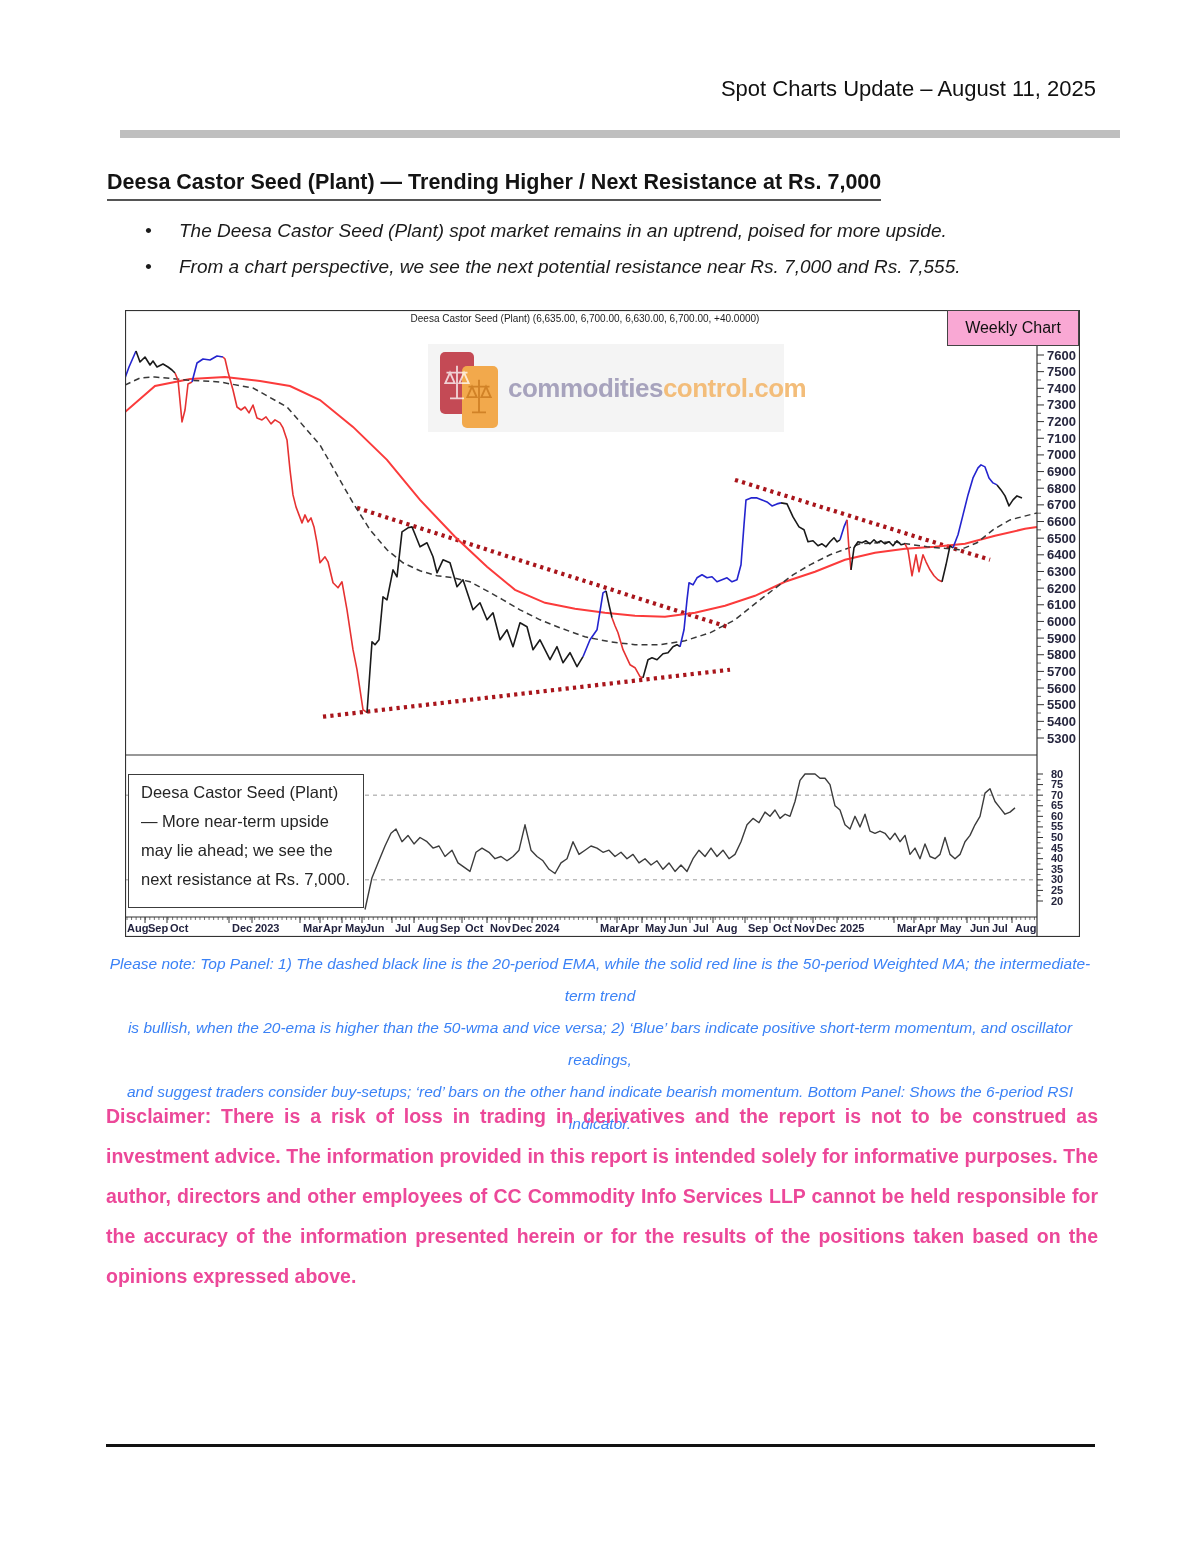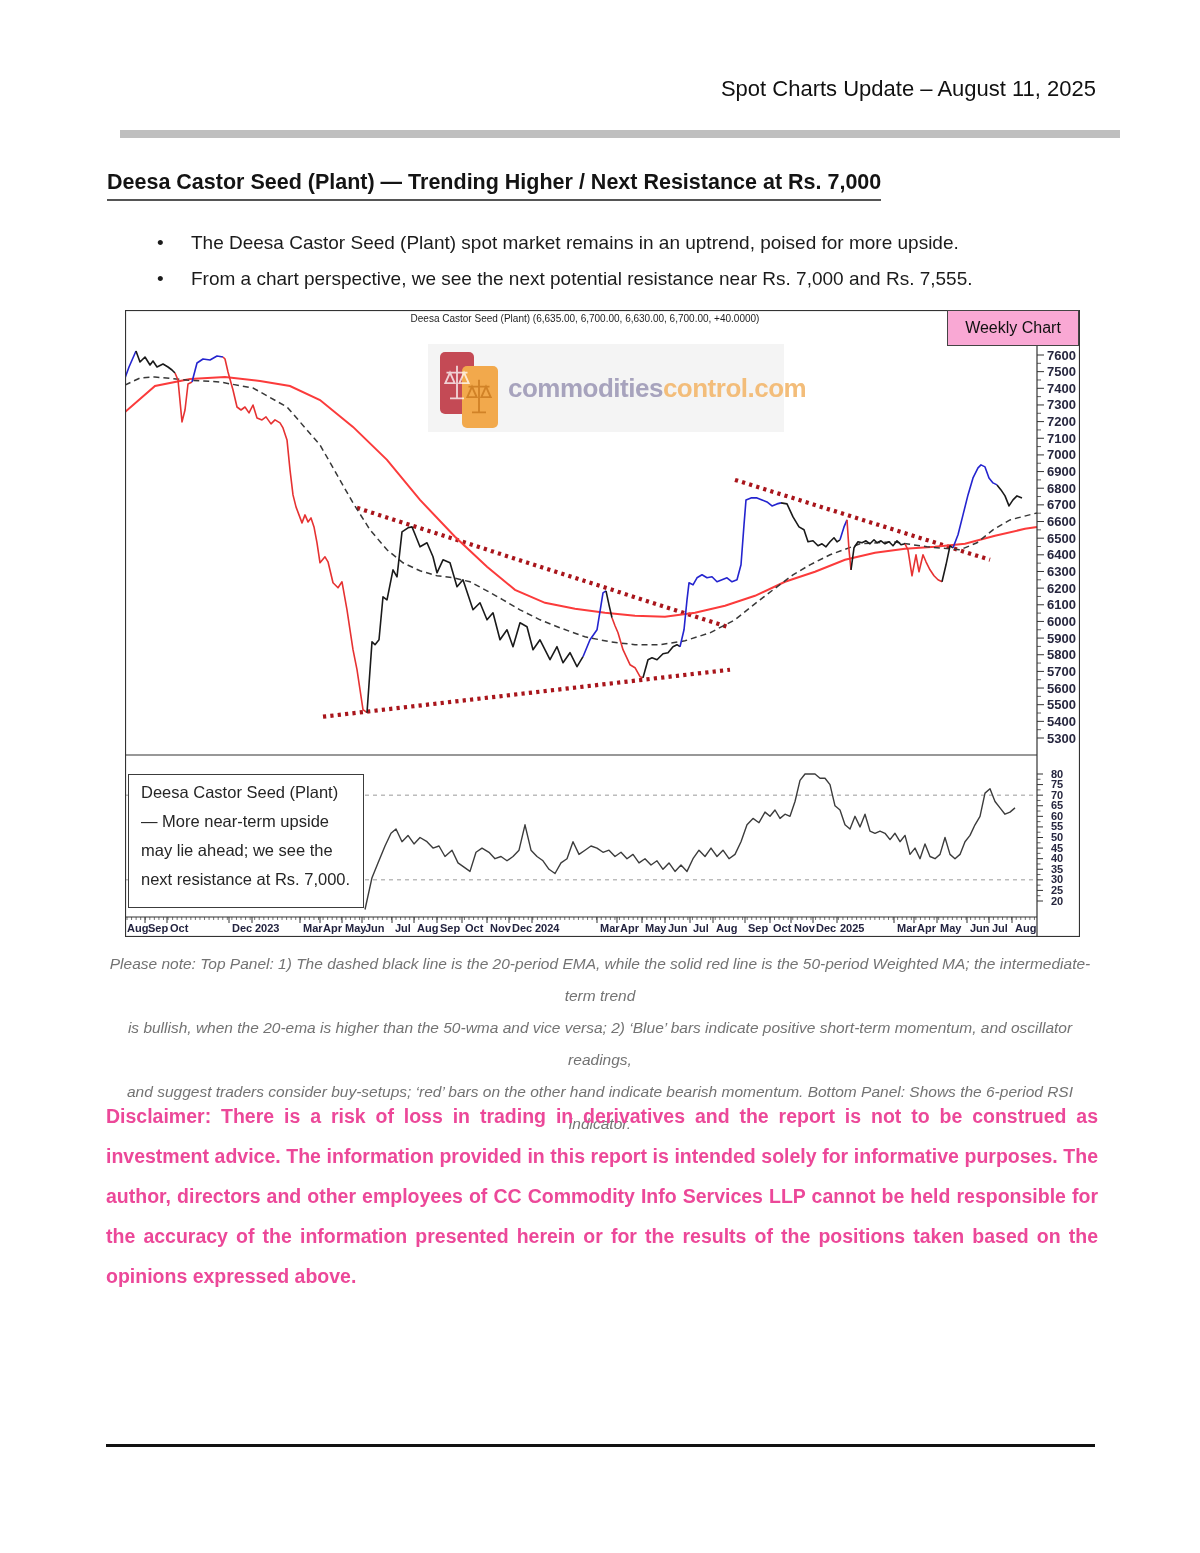--- a/index.html
+++ b/index.html
@@ -4,21 +4,21 @@
 <style>
   html,body{margin:0;padding:0;background:#ffffff;}
   body{width:1200px;height:1553px;position:relative;font-family:"Liberation Sans",sans-serif;color:#1a1a1a;overflow:hidden;}
 
   .hdr{position:absolute;top:76px;right:104px;font-size:22px;color:#111;}
   .grayrule{position:absolute;left:120px;top:130px;width:1000px;height:8px;background:#bfbfbf;}
 
   .sect-title{position:absolute;left:107px;top:170px;font-size:21.5px;font-weight:bold;color:#141414;
     border-bottom:2px solid #555;padding-bottom:4px;}
 
-  .bullets{position:absolute;left:143px;top:220px;width:960px;margin:12px;padding:0;list-style:none;}
+  .bullets{position:absolute;left:143px;top:220px;width:960px;margin:0;padding:0;list-style:none;font-style:italic;}
   .bullets li{position:relative;padding-left:36px;font-size:19px;color:#1b1b1b;margin-bottom:14px;}
   .bullets li::before{content:"\2022";position:absolute;left:2px;top:0;font-size:19px;color:#1b1b1b;}
 
   .chart-wrap{position:absolute;left:125px;top:310px;width:955px;height:627px;}
   .chart-wrap svg{position:absolute;left:0;top:0;z-index:2;}
 
   .wm{position:absolute;left:303px;top:34px;width:356px;height:88px;background:rgba(243,243,243,0.92);z-index:1;
       display:flex;align-items:center;}
   .wm-logo{position:relative;width:72px;height:84px;margin-left:6px;flex:0 0 auto;}
   .wm-block-red{position:absolute;left:6px;top:6px;width:34px;height:62px;background:#c44a55;border-radius:5px;}
@@ -29,21 +29,21 @@
   .wm-accent{color:#f3bd7a;}
 
   .chart-title{position:absolute;left:4px;top:3px;width:912px;text-align:center;font-size:10px;color:#1d1d1d;z-index:3;}
   .badge{position:absolute;left:822px;top:0px;width:132px;height:36px;background:#f9a8d4;border:1.5px solid #444;
          box-sizing:border-box;display:flex;align-items:center;justify-content:center;font-size:16px;color:#111;z-index:4;}
 
   .annot{position:absolute;left:3px;top:464px;width:236px;height:134px;background:#fff;border:1.5px solid #3c3c3c;
          box-sizing:border-box;padding:3px 12px;font-size:16.5px;line-height:29px;color:#262626;z-index:4;}
 
   .note{position:absolute;left:98px;top:948px;width:1004px;text-align:center;font-style:italic;
-        font-size:15.5px;line-height:32px;color:#737373;}
+        font-size:15.5px;line-height:32px;color:#3b82f6;}
 
   .disclaimer{position:absolute;left:106px;top:1096px;width:992px;font-size:19.5px;line-height:40px;
         color:#ec4899;text-align:justify;font-weight:bold;}
 
   .bottomrule{position:absolute;left:106px;top:1444px;width:989px;height:3px;background:#111;}
 </style>
 </head>
 <body>
 
 <div class="hdr">Spot Charts Update – August 11, 2025</div>

